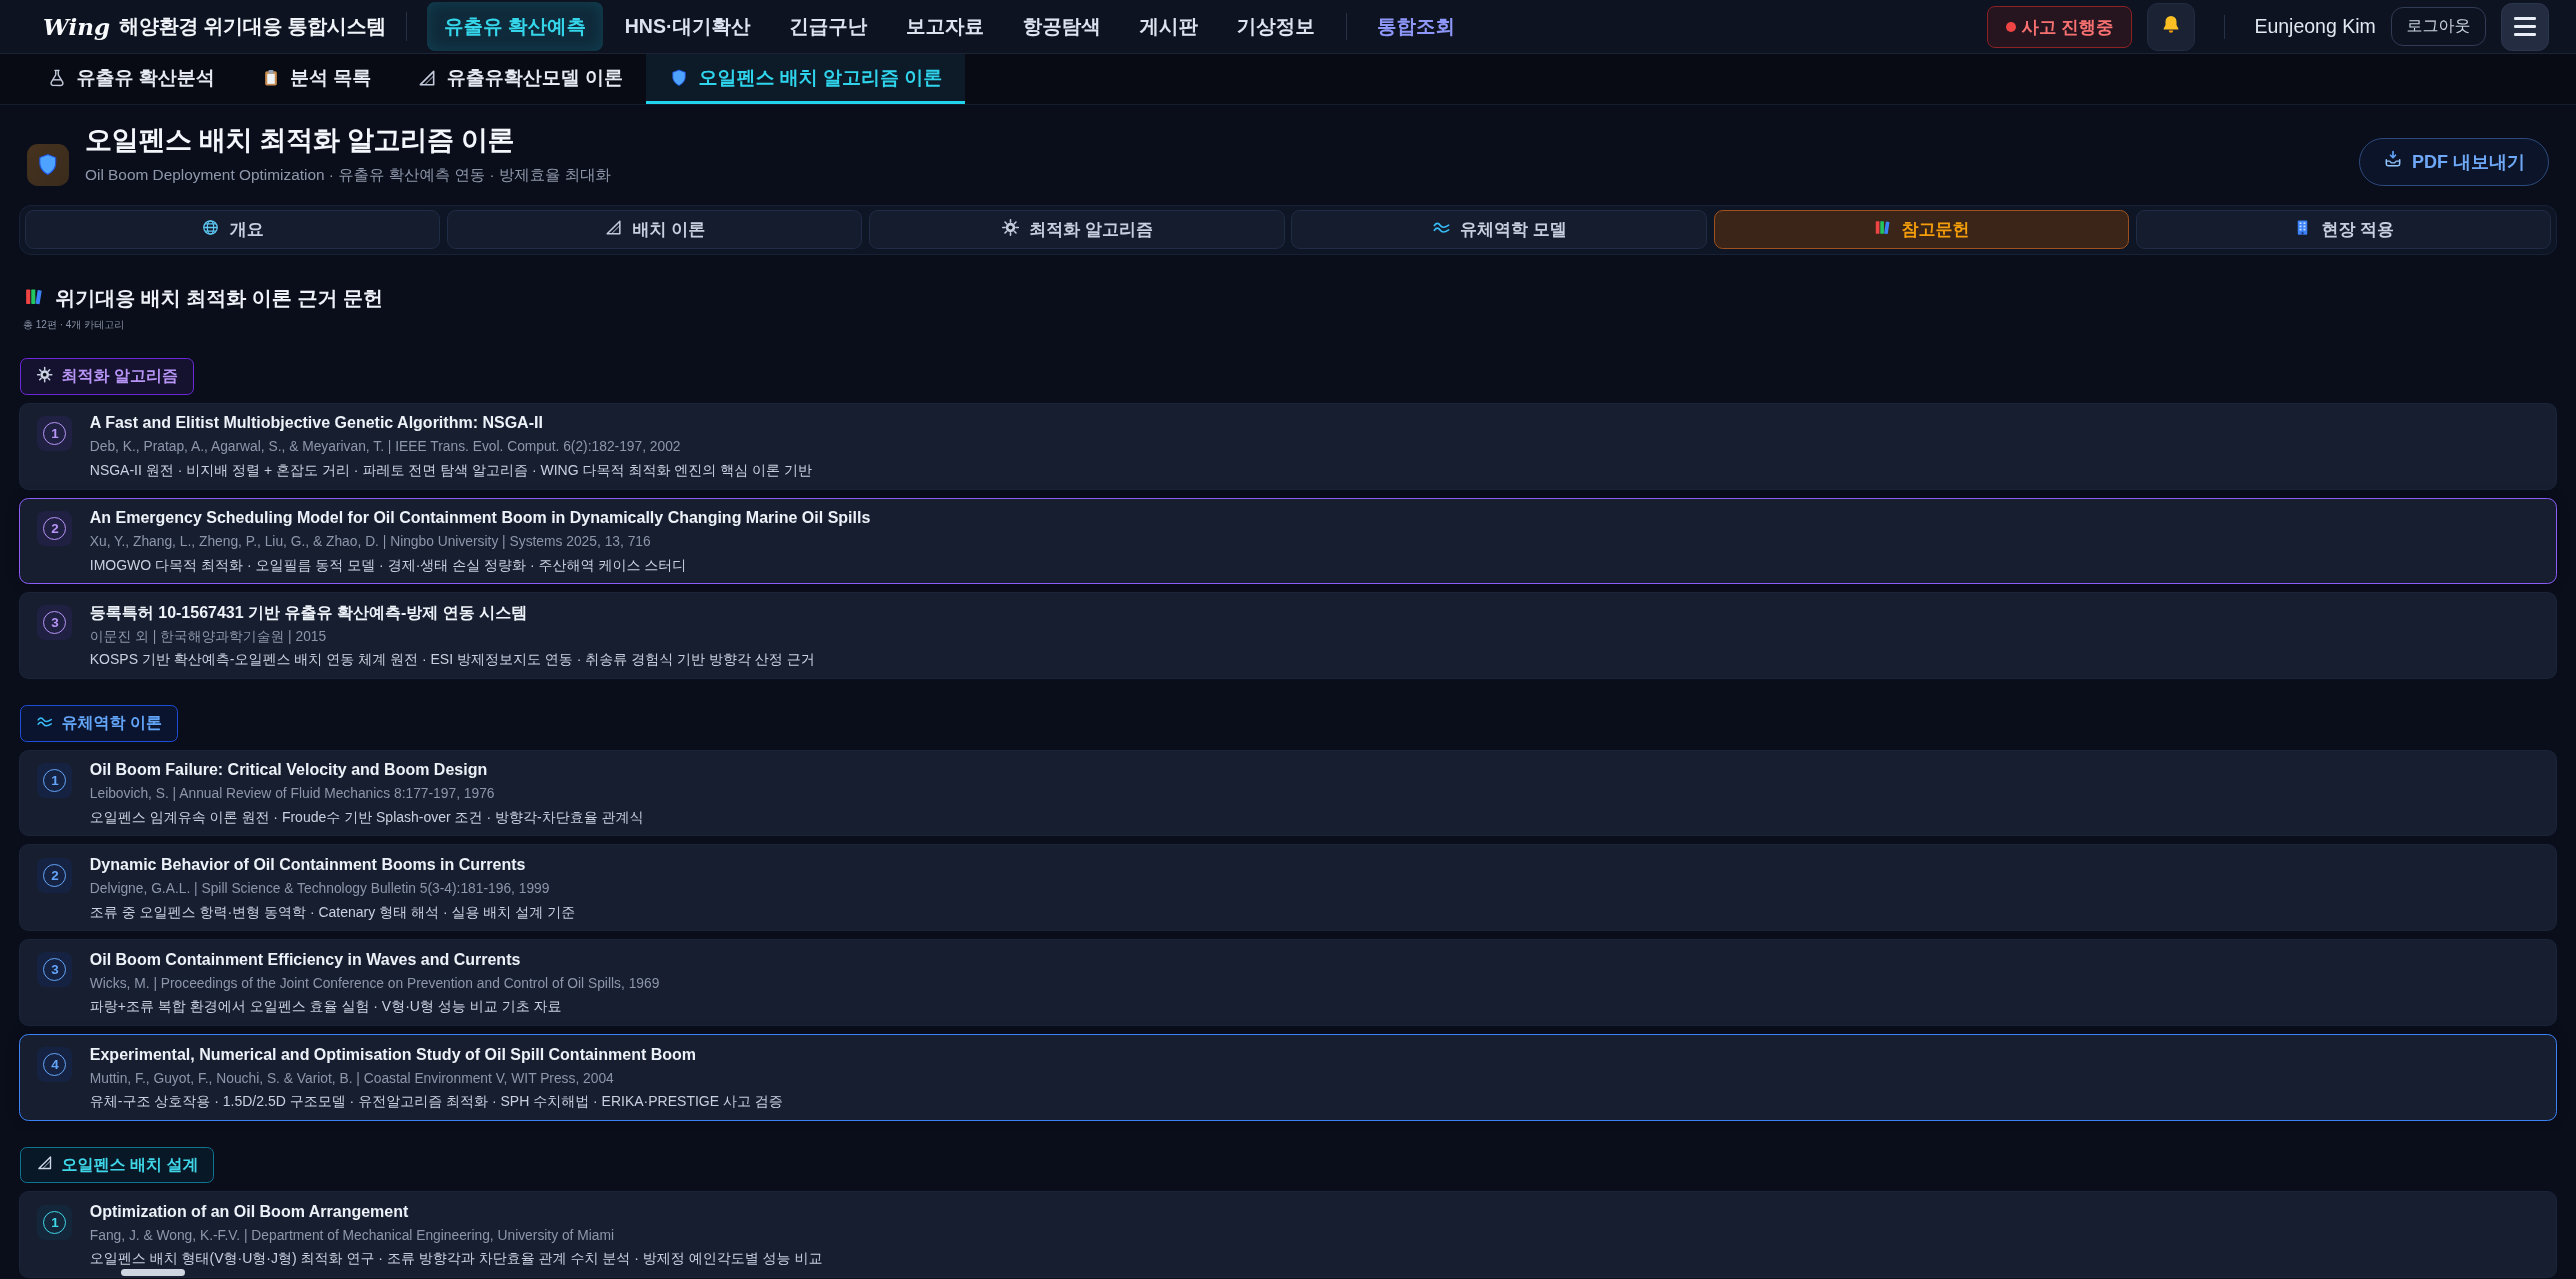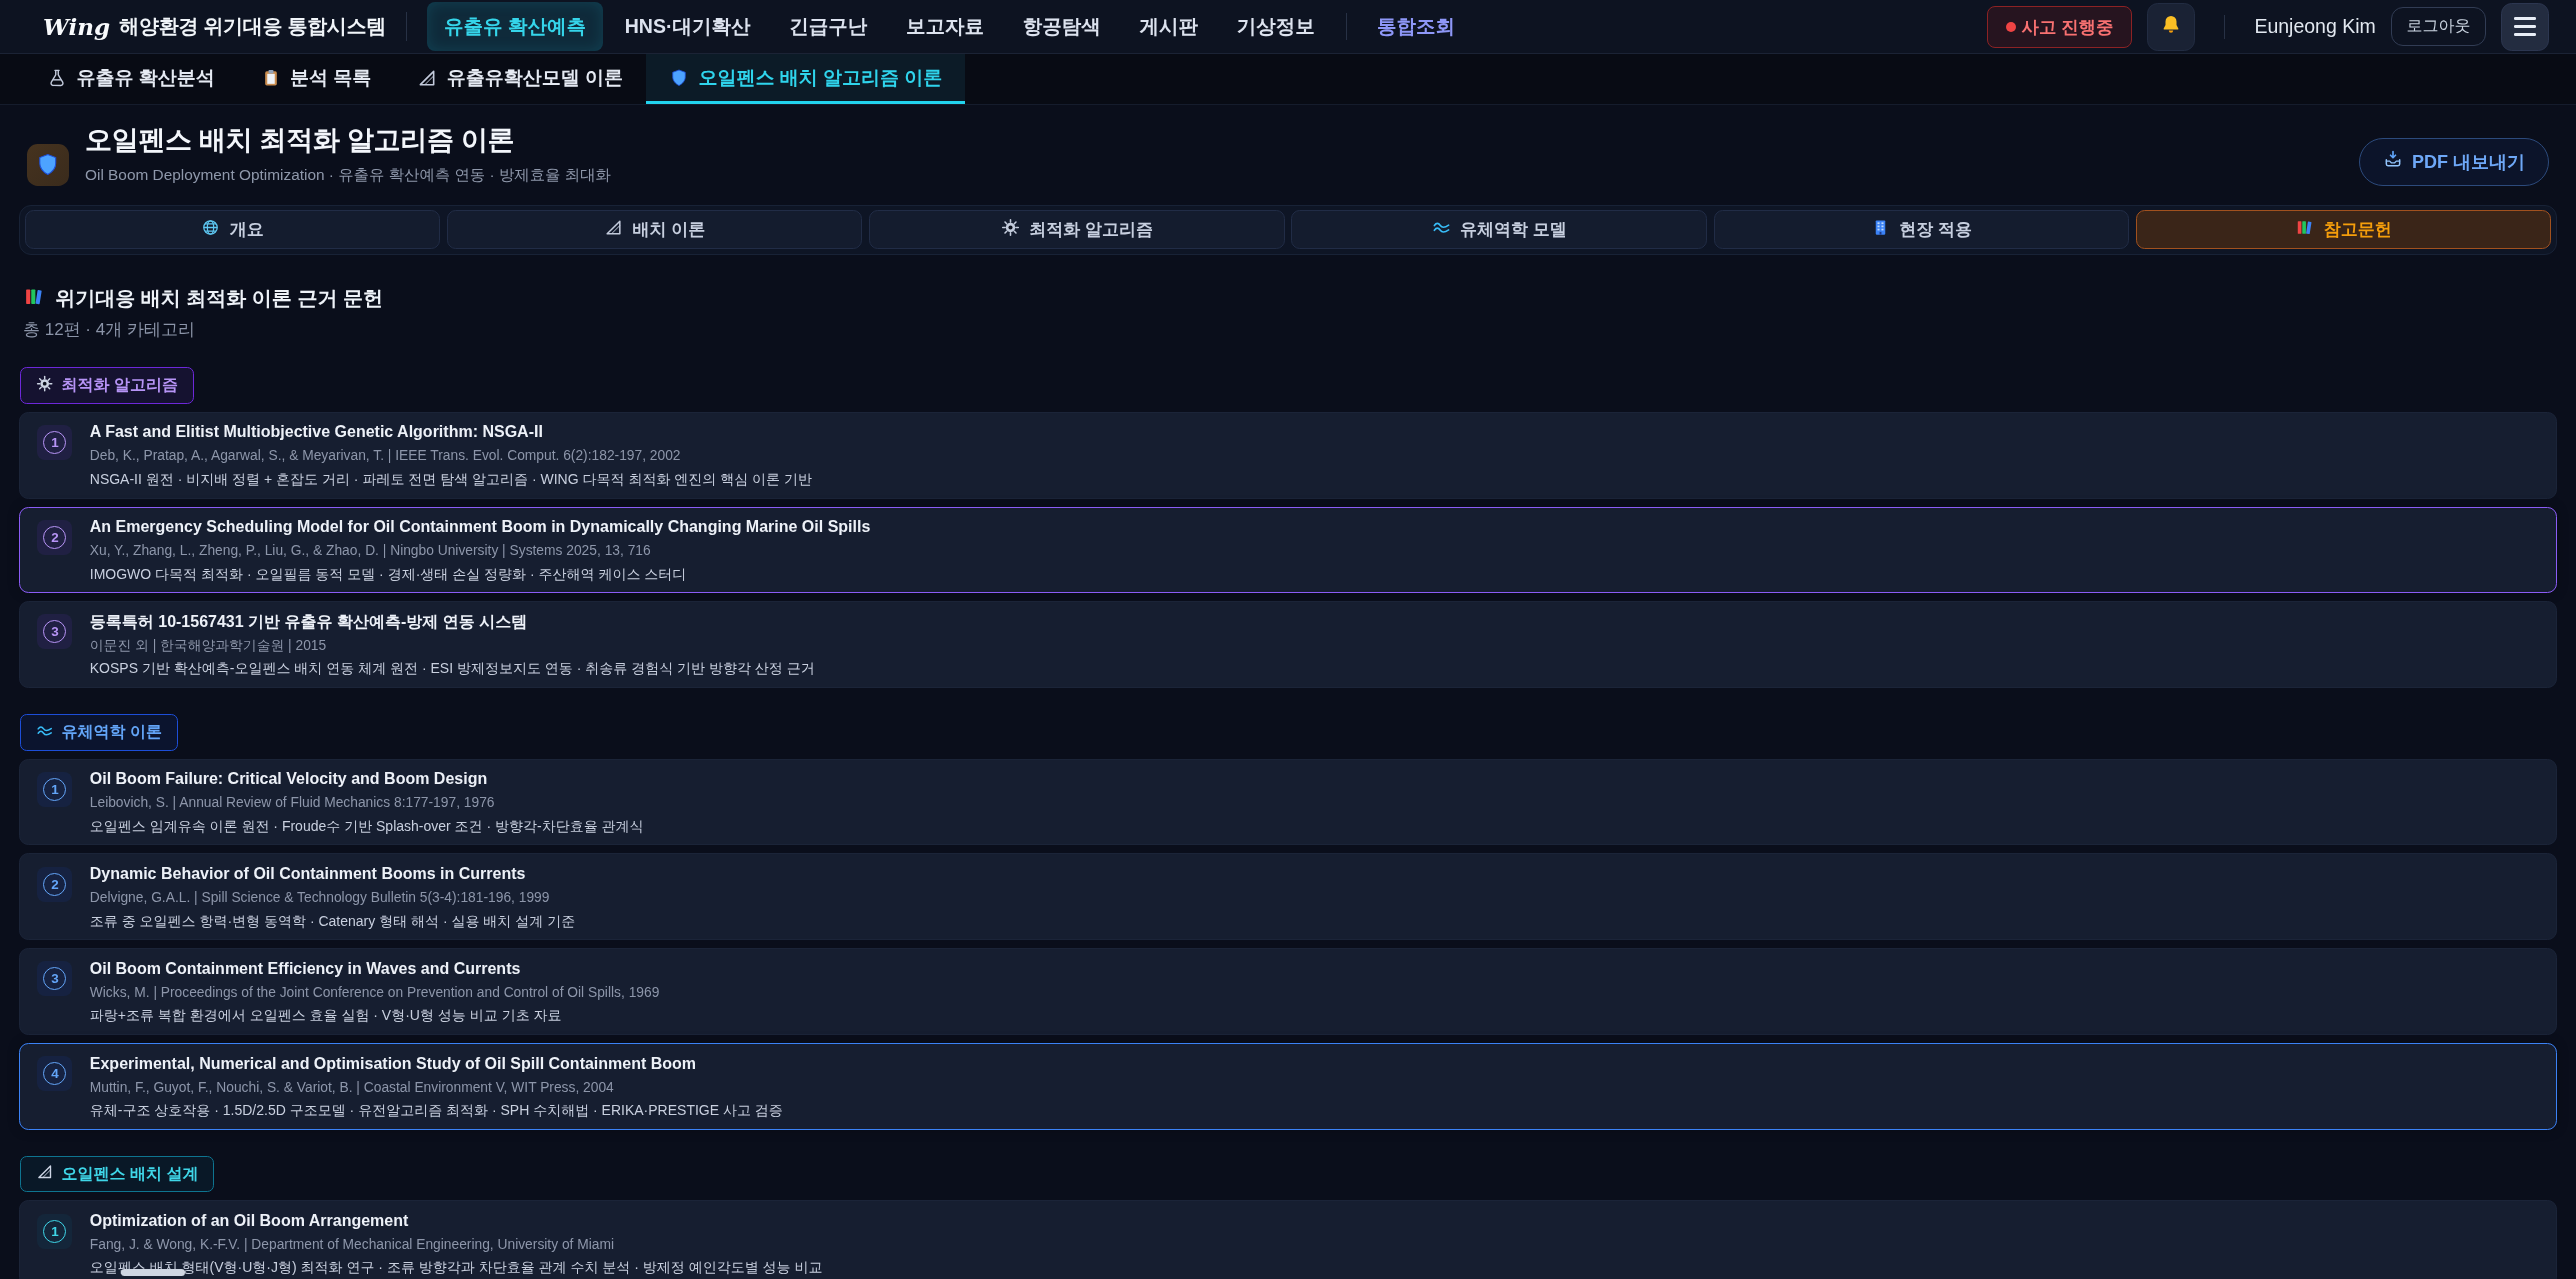--- a/index.html
+++ b/index.html
@@ -79,21 +79,21 @@
   .seg-tab {
     flex:1; height:39px; border-radius:8.7px; background:#141c2e; border:0.7px solid #212c46;
     display:flex; align-items:center; justify-content:center; gap:9.4px;
     font-size:17px; font-weight:700; color:#c7cfdf; cursor:pointer; font-family:inherit; white-space:nowrap;
   }
   .seg-tab.active { background:#3a2518; border:1.3px solid #a1511e; color:#f59e0b; }
   
   .content { padding:0 19px; }
   .section-head { display:flex; align-items:center; gap:10.7px; margin-top:29.5px; padding-left:4px; }
   .section-title { font-size:20px; font-weight:700; color:#eef2f8; }
-  .section-count { font-size:17px; color:#8b94a8; margin-top:6.7px; padding-left:4px; }
+  .section-count { font-size:10px; color:#8b94a8; margin-top:6.7px; padding-left:4px; }
   .cat-badge {
     display:inline-flex; align-items:center; gap:8px; margin-top:25.5px; margin-left:1.3px;
     padding:6.7px 14.8px; border-radius:6.7px; font-size:16px; font-weight:700; border:0.7px solid;
   }
   .ref-card {
     margin-top:8px; background:#161e30; border:1.3px solid #1b2438; border-radius:9.4px;
     padding:9.4px 17.4px; display:flex; align-items:flex-start; gap:17.4px; cursor:pointer;
   }
   .num-badge {
     width:35px; height:35px; border-radius:8px; flex:none; margin-top:2.7px;
@@ -243,44 +243,44 @@
         </svg></span>
       <span>최적화 알고리즘</span>
     </button>
     <button class="seg-tab">
       <span class="ico"><svg width="19" height="19" viewBox="0 0 24 24" fill="none" stroke="#38bdf8" stroke-width="2.1" stroke-linecap="round">
           <path d="M3 9.5c2.5-3.5 5-3.5 7.5 0s5.5 3 10.5-.5"></path>
           <path d="M3 15.5c2.5-3.5 5-3.5 7.5 0s5.5 3 10.5-.5"></path>
         </svg></span>
       <span>유체역학 모델</span>
     </button>
+    <button class="seg-tab active">
+      <span class="ico"><svg width="19" height="19" viewBox="0 0 24 24">
+          <rect x="3.5" y="4" width="4.6" height="16" rx="0.8" fill="#ef4444"></rect>
+          <rect x="9.2" y="4" width="4.6" height="16" rx="0.8" fill="#22c55e"></rect>
+          <g transform="rotate(9 17.5 12)">
+            <rect x="15.2" y="4.6" width="4.6" height="15.6" rx="0.8" fill="#3b82f6"></rect>
+          </g>
+        </svg></span>
+      <span>참고문헌</span>
+    </button>
     <button class="seg-tab">
       <span class="ico"><svg width="19" height="19" viewBox="0 0 24 24">
           <rect x="6" y="3" width="12" height="18" rx="1" fill="#3b82f6"></rect>
           <g fill="#bfdbfe">
             <rect x="8.2" y="5.5" width="2.6" height="2.2"></rect>
             <rect x="13.2" y="5.5" width="2.6" height="2.2"></rect>
             <rect x="8.2" y="9.5" width="2.6" height="2.2"></rect>
             <rect x="13.2" y="9.5" width="2.6" height="2.2"></rect>
             <rect x="8.2" y="13.5" width="2.6" height="2.2"></rect>
             <rect x="13.2" y="13.5" width="2.6" height="2.2"></rect>
           </g>
           <rect x="10.8" y="17.5" width="2.4" height="3.5" fill="#1e3a8a"></rect>
         </svg></span>
       <span>현장 적용</span>
-    </button>
-    <button class="seg-tab active">
-      <span class="ico"><svg width="19" height="19" viewBox="0 0 24 24">
-          <rect x="3.5" y="4" width="4.6" height="16" rx="0.8" fill="#ef4444"></rect>
-          <rect x="9.2" y="4" width="4.6" height="16" rx="0.8" fill="#22c55e"></rect>
-          <g transform="rotate(9 17.5 12)">
-            <rect x="15.2" y="4.6" width="4.6" height="15.6" rx="0.8" fill="#3b82f6"></rect>
-          </g>
-        </svg></span>
-      <span>참고문헌</span>
     </button>
   </div>
 
 <div class="content">
   <div class="section-head">
     <span class="ico" id="section-icon-slot"><svg width="21.5" height="21.5" viewBox="0 0 24 24">
           <rect x="3.5" y="4" width="4.6" height="16" rx="0.8" fill="#ef4444"></rect>
           <rect x="9.2" y="4" width="4.6" height="16" rx="0.8" fill="#22c55e"></rect>
           <g transform="rotate(9 17.5 12)">
             <rect x="15.2" y="4.6" width="4.6" height="15.6" rx="0.8" fill="#3b82f6"></rect>

